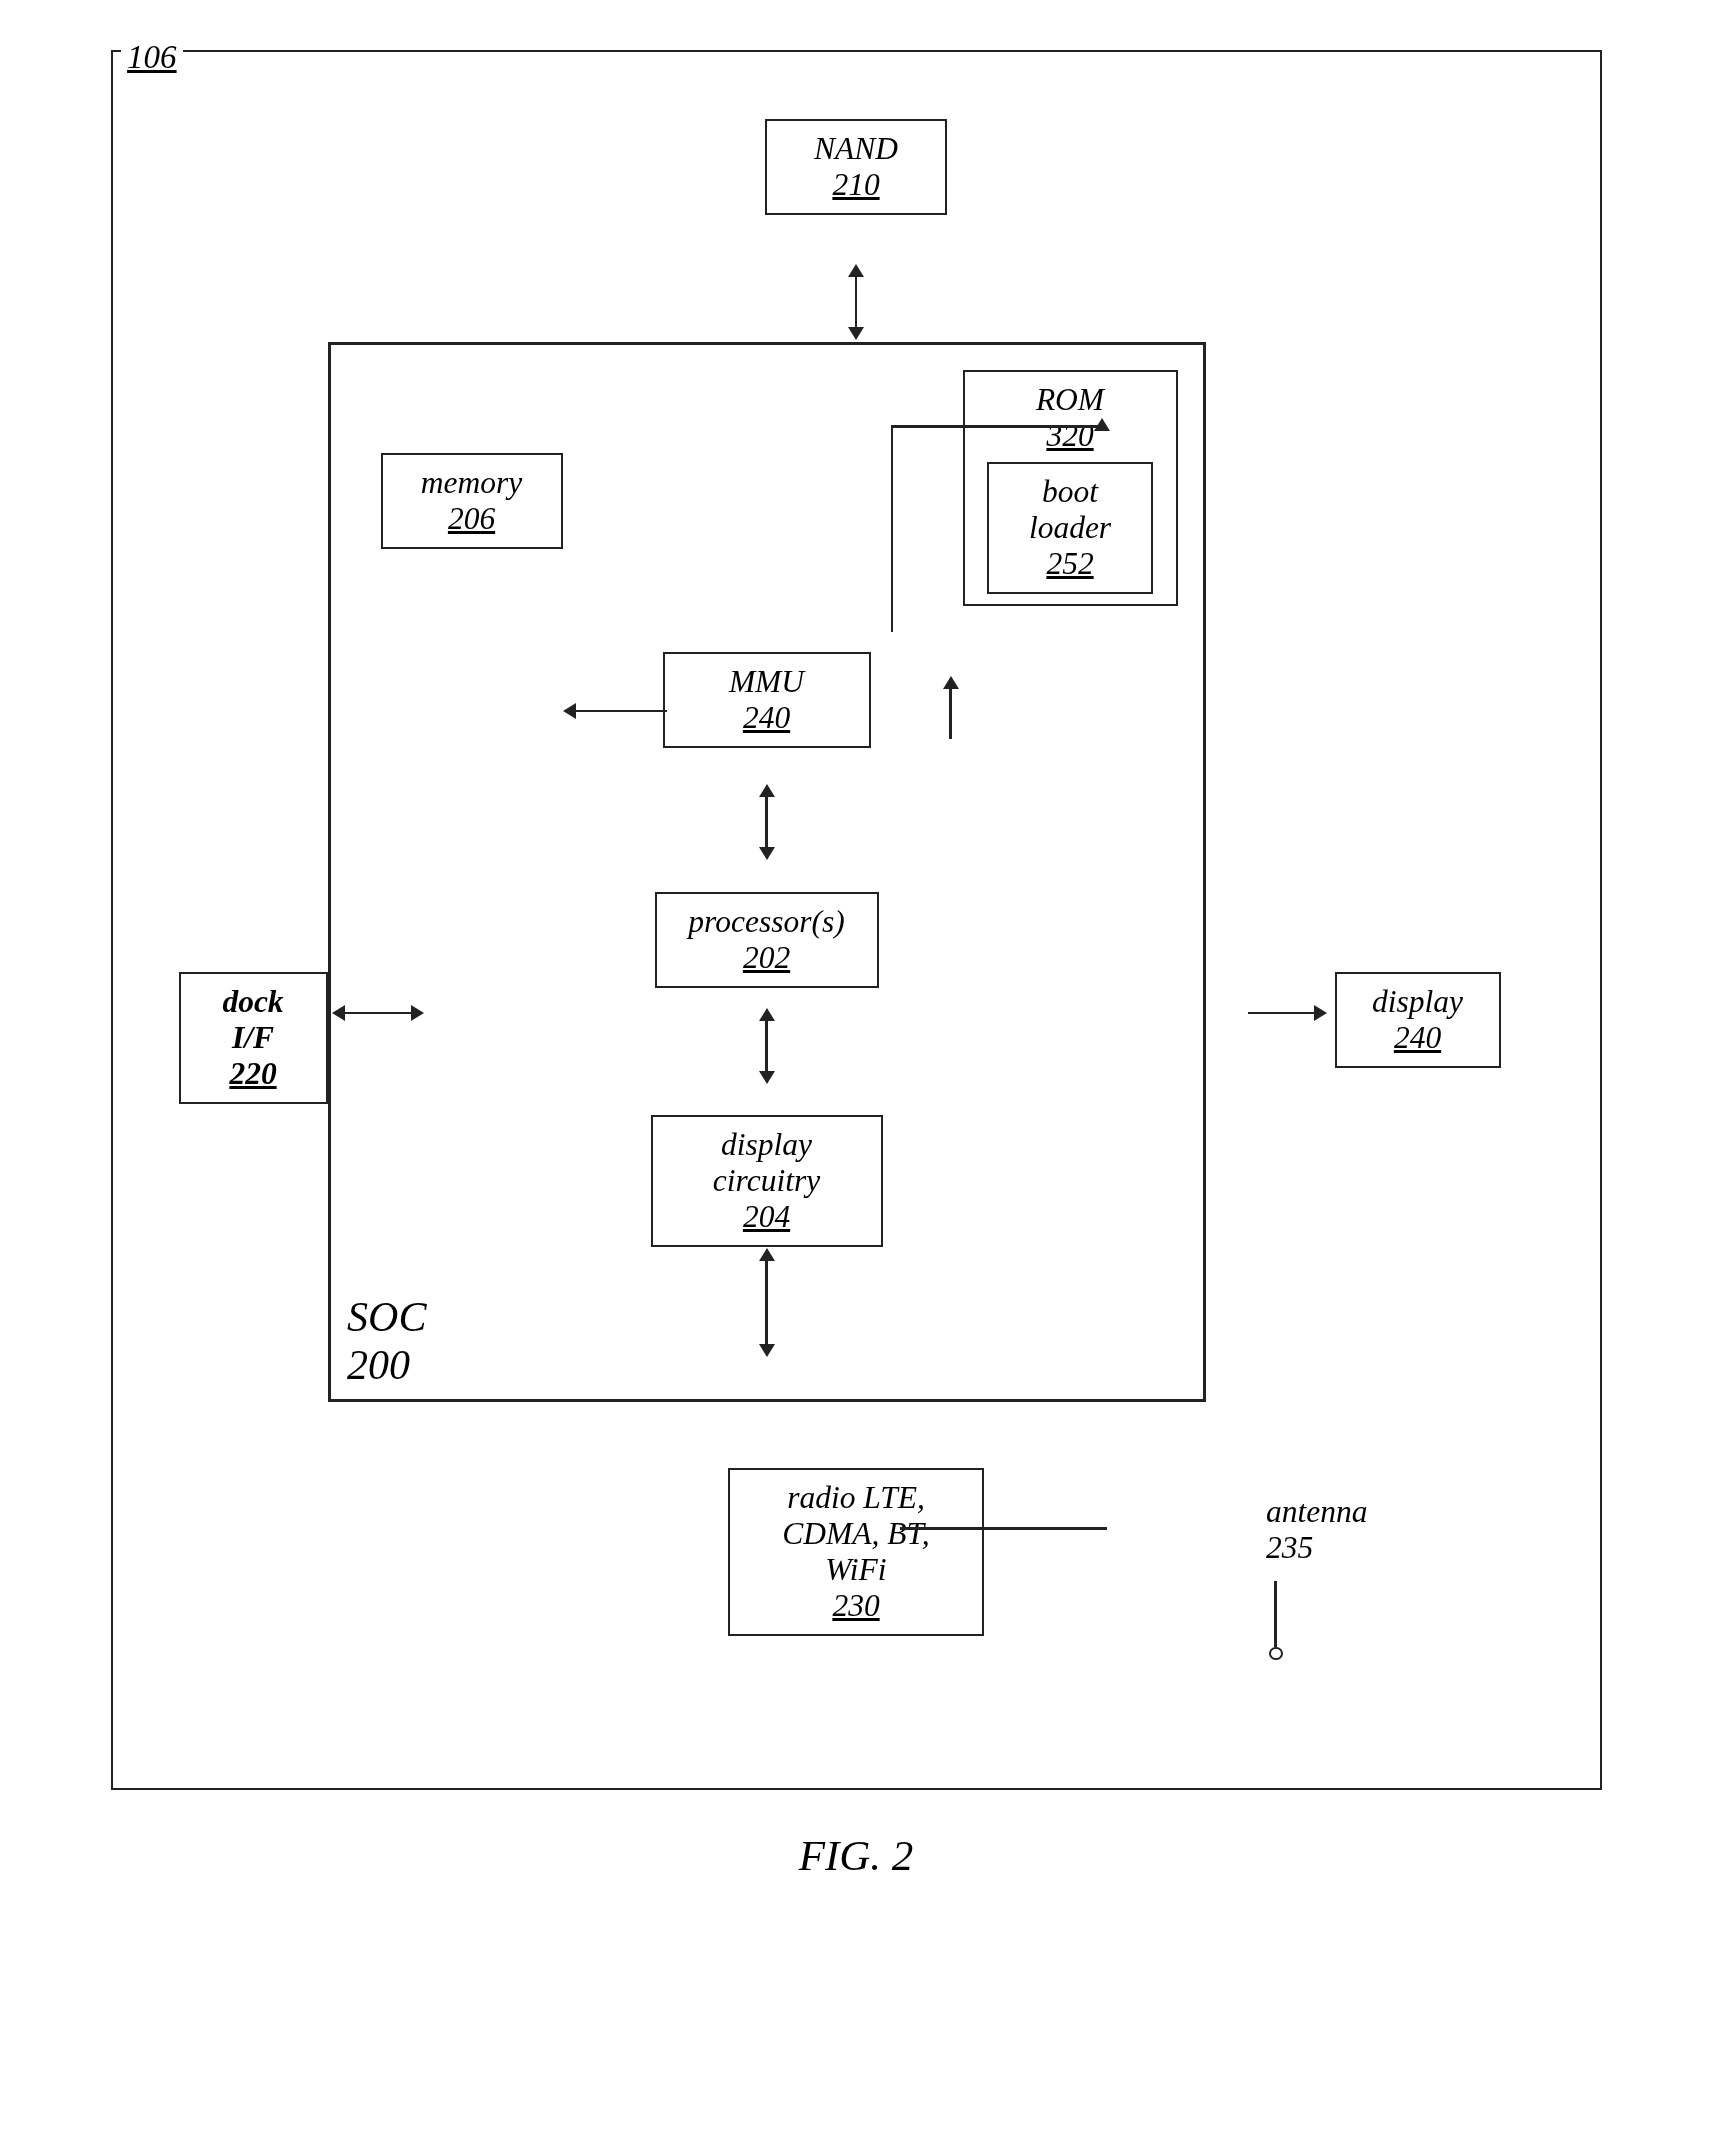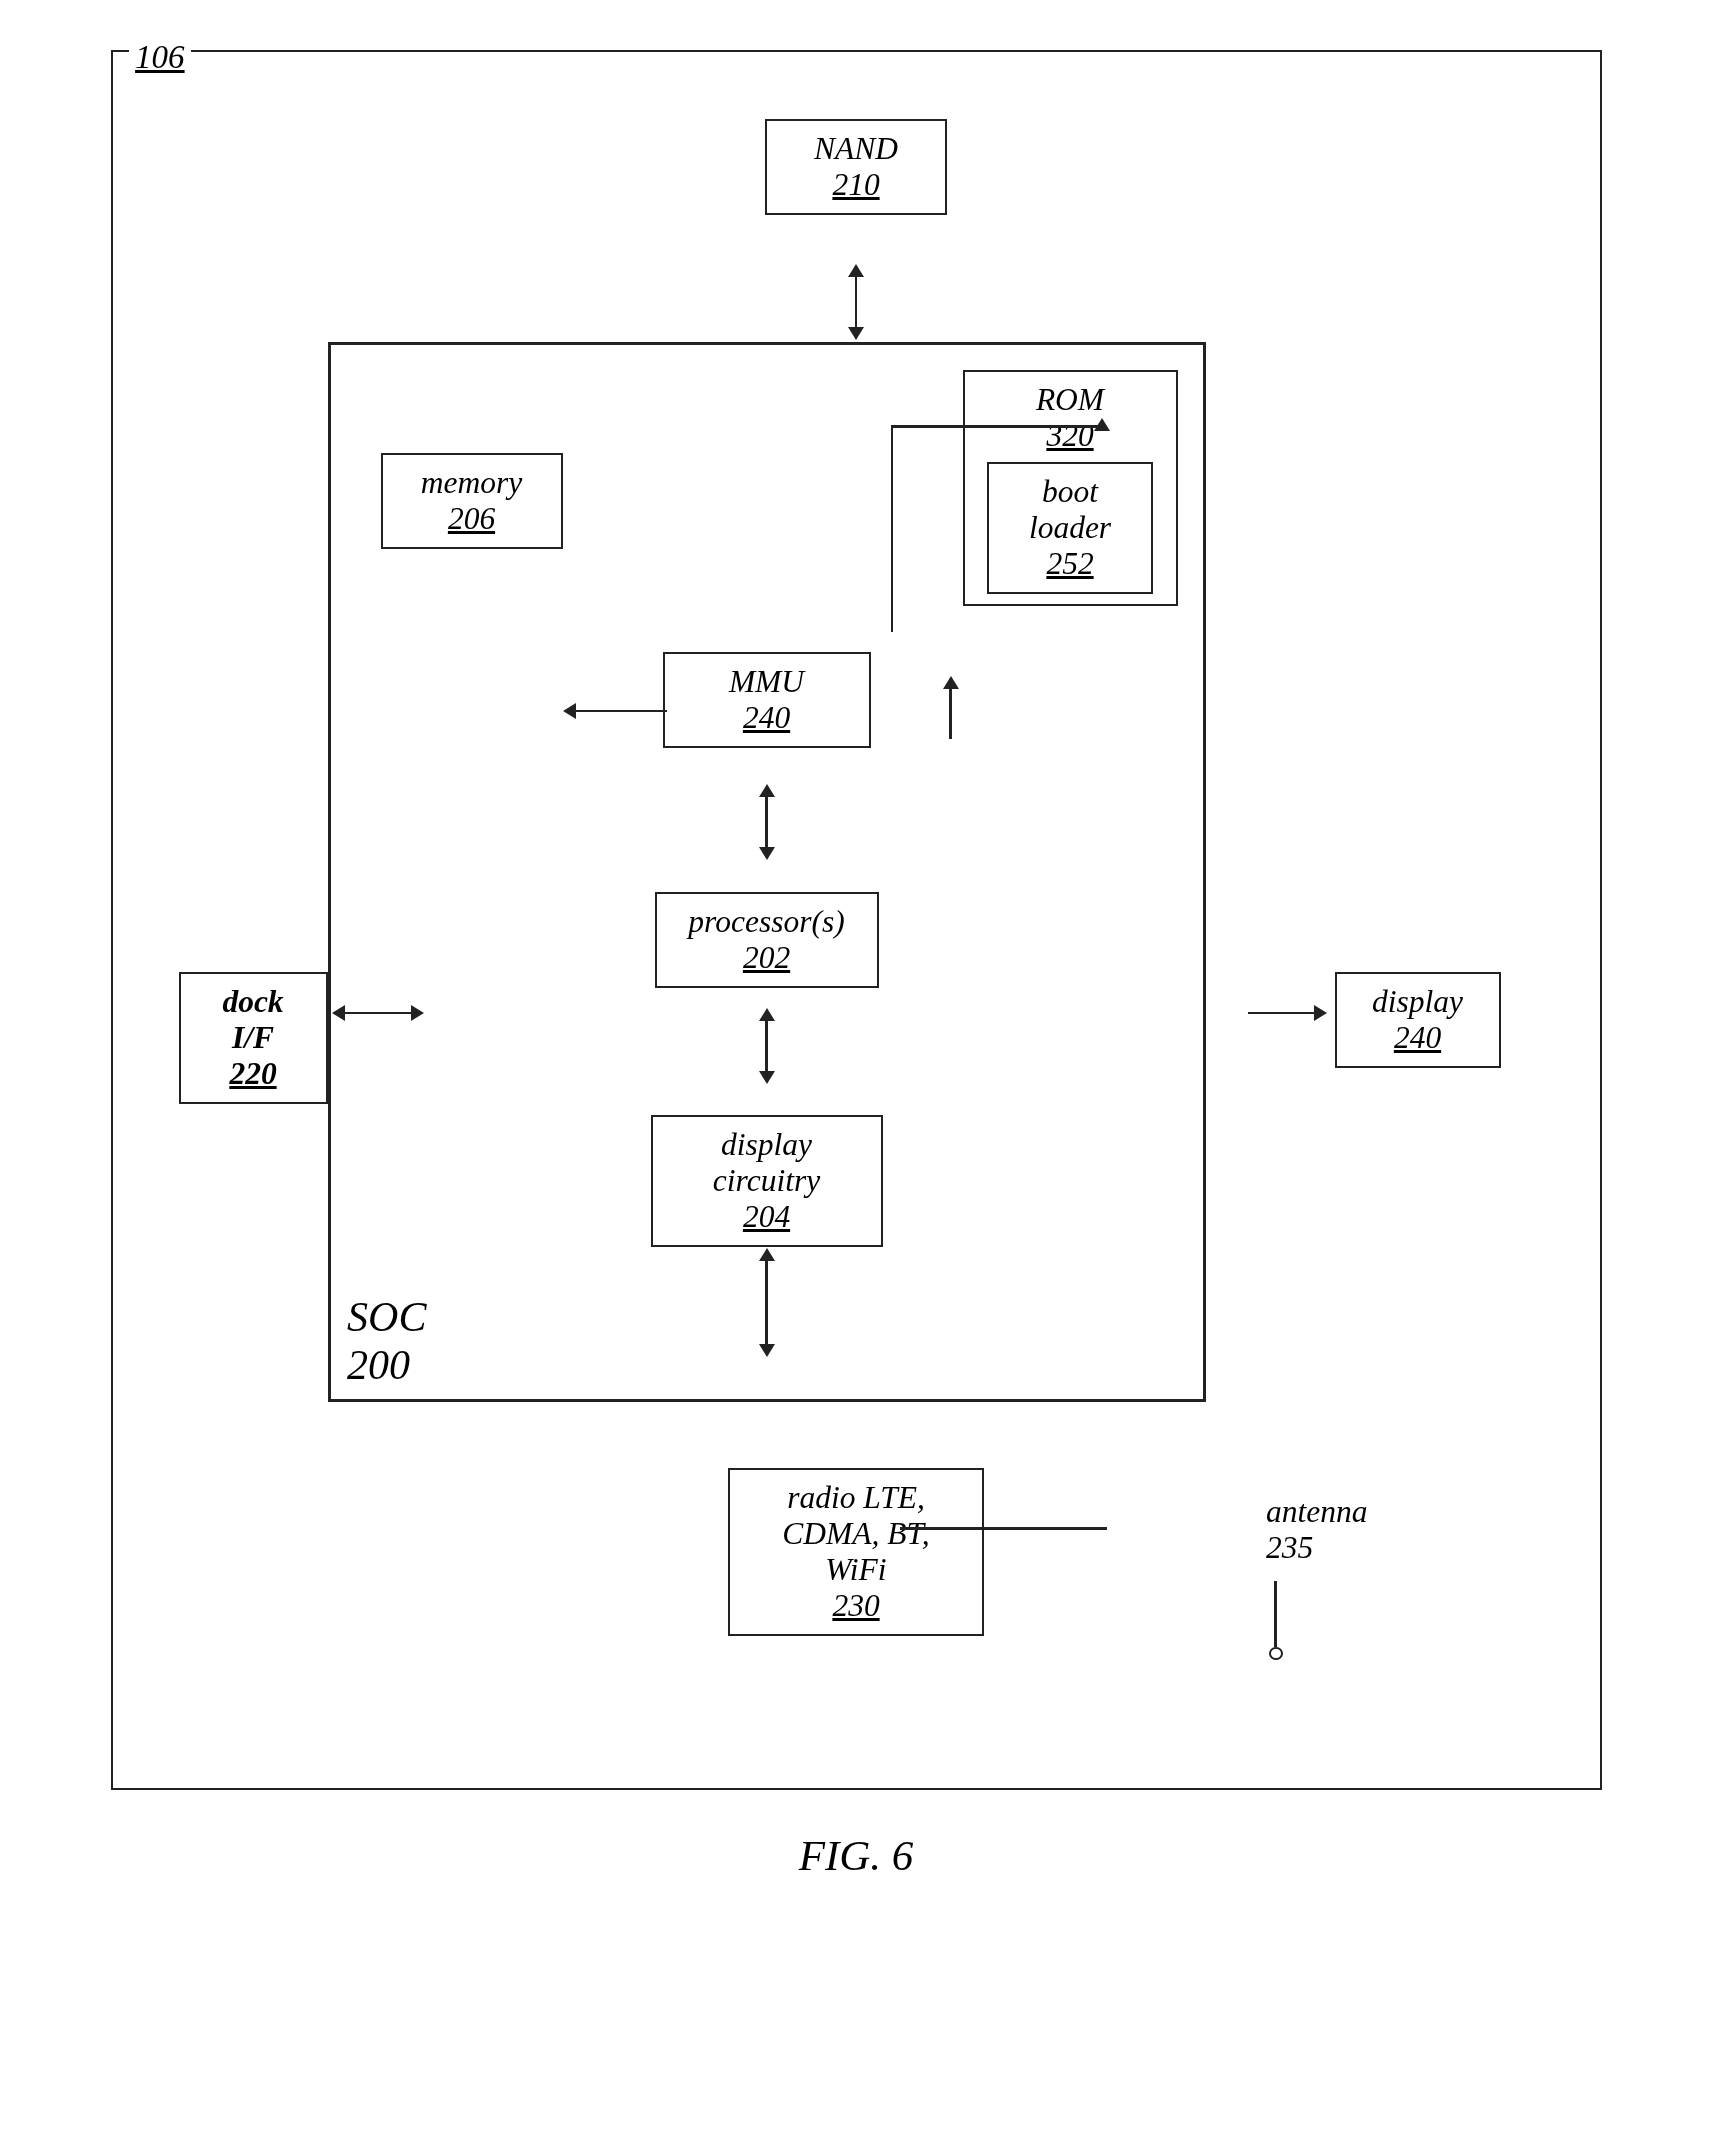--- a/index.html
+++ b/index.html
@@ -25,21 +25,21 @@
       border: 2.5px solid #222;
       width: 100%;
       max-width: 1491px;
       min-height: 1740px;
       position: relative;
       padding: 50px 66px 66px 66px;
     }
     .fig-label {
       position: absolute;
       top: -13.3px;
-      left: 16px;
+      left: 8px;
       font-style: italic;
       font-size: 33px;
       background: #fff;
       padding: 0 6.6px;
       text-decoration: underline;
     }
     .block {
       border: 2.5px solid #222;
       background: #fff;
       display: flex;
@@ -284,15 +284,15 @@
         <div style="display:flex; align-items:center;">
           <div class="arrow-line-h" style="width:207px;"></div>
 
         </div>
       </div>
 
     </div>
 
   </div>
 
-  <div class="fig-caption">FIG. 6</div>
+  <div class="fig-caption">FIG. 2</div>
 </div>
 
 
 </body></html>

